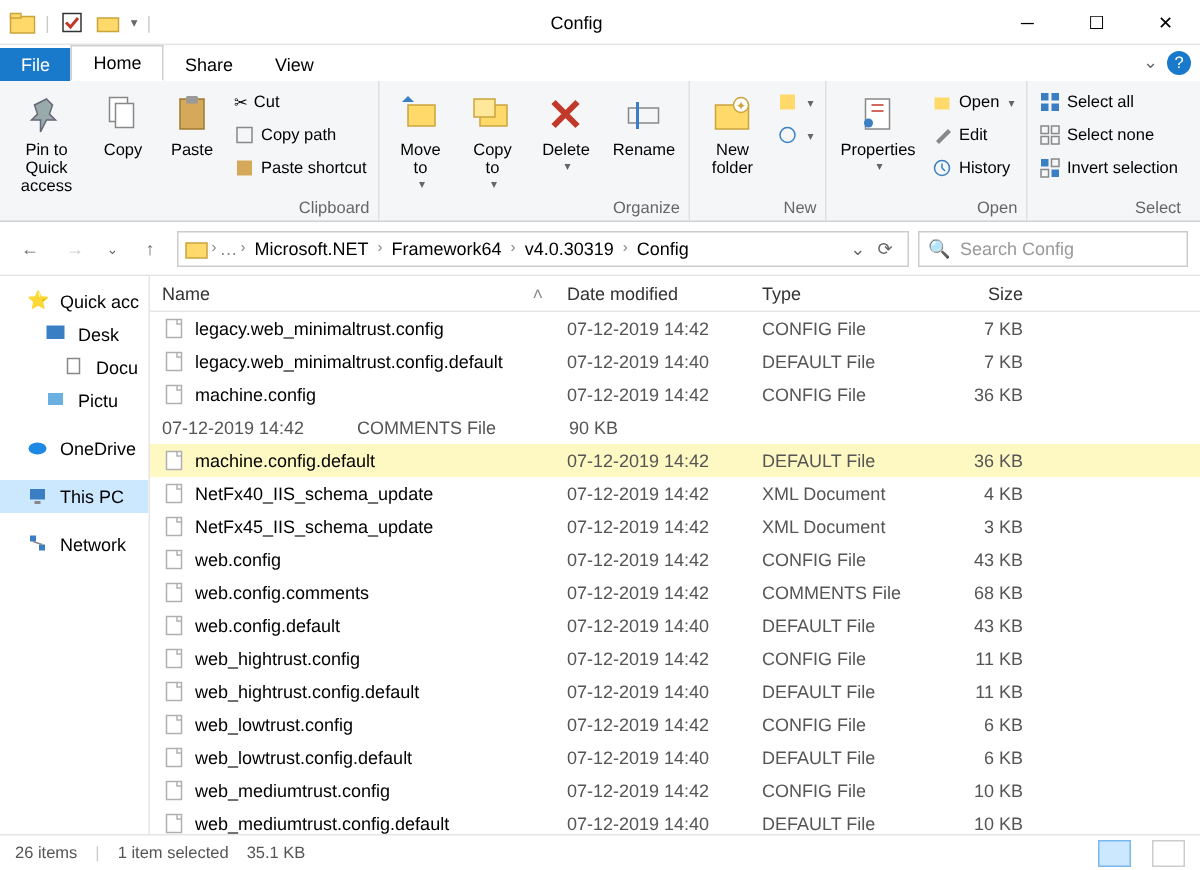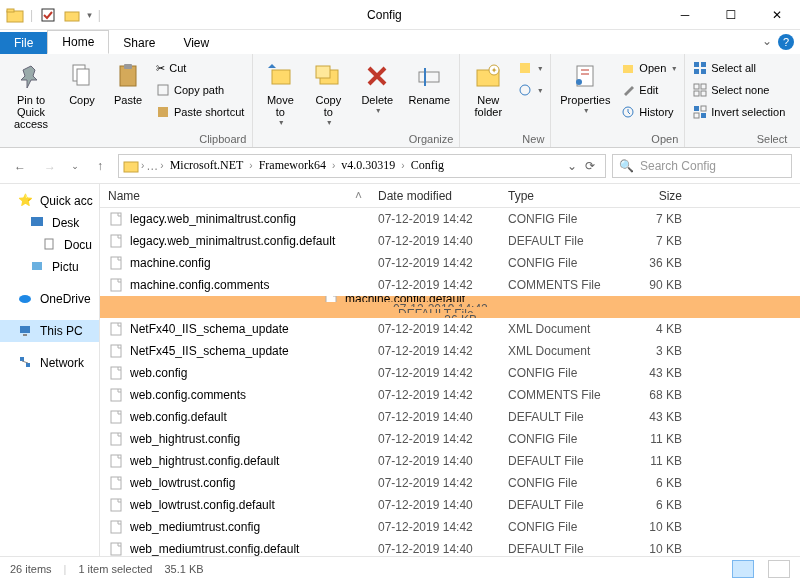--- a/index.html
+++ b/index.html
@@ -21,39 +21,39 @@
 .rgroup-body { display: flex; align-items: flex-start; gap: 6px; }
 .rgroup-label { text-align: right; font-size: 11px; color: #666; padding-top: 2px; }
 .rbtn-lg { display: flex; flex-direction: column; align-items: center; justify-content: flex-start; width: 50px; cursor: pointer; padding-top: 2px; }
 .rbtn-lg .icon { width: 32px; height: 32px; display: flex; align-items: center; justify-content: center; }
 .rbtn-lg .lbl { font-size: 11px; text-align: center; line-height: 1.1; margin-top: 2px; }
 .rbtn-sm { display: flex; align-items: center; gap: 4px; font-size: 11px; cursor: pointer; height: 20px; padding: 0 2px; }
 .vstack { display: flex; flex-direction: column; gap: 2px; }
 .nav-row { height: 36px; display: flex; align-items: center; padding: 0 8px; gap: 6px; border-bottom: 1px solid #e5e5e5; }
 .nav-arrow { width: 24px; height: 24px; display: flex; align-items: center; justify-content: center; color: #666; cursor: pointer; }
 .addr-bar { flex: 1; height: 24px; border: 1px solid #ccc; display: flex; align-items: center; padding: 0 4px; gap: 2px; font-size: 12px; }
-.crumb { padding: 0 4px; cursor: pointer; font-family: Liberation Serif, serif; }
+.crumb { padding: 0 4px; cursor: pointer; }
 .crumb-sep { color: #888; font-size: 10px; }
 .search-box { width: 180px; height: 24px; border: 1px solid #ccc; display: flex; align-items: center; padding: 0 6px; color: #999; gap: 6px; }
 .content { display: flex; height: 372px; }
 .side-nav { width: 100px; border-right: 1px solid #e5e5e5; overflow: hidden; padding-top: 6px; }
 .nav-item { display: flex; align-items: center; gap: 6px; padding: 3px 4px 3px 18px; font-size: 12px; cursor: pointer; white-space: nowrap; }
 .nav-item.sel { background: #cce8ff; }
 .nav-sep { height: 10px; }
 .nav-icon { width: 16px; height: 16px; flex-shrink: 0; }
 .file-area { flex: 1; overflow: hidden; }
 .col-header { display: flex; height: 24px; align-items: center; border-bottom: 1px solid #e5e5e5; font-size: 12px; color: #333; }
 .col-header > div { padding: 0 8px; }
 .c-name { width: 270px; display: flex; align-items: center; gap: 4px; }
 .c-date { width: 130px; }
 .c-type { width: 120px; }
 .c-size { width: 70px; text-align: right; }
 .file-rows { overflow-y: auto; height: 348px; }
 .frow { display: flex; height: 22px; align-items: center; font-size: 12px; cursor: pointer; }
-.frow.sel { background: #fdba74; flex-direction: column; }
+.frow.sel { background: #fef9c3; }
 .frow > div { padding: 0 8px; white-space: nowrap; overflow: hidden; }
 .file-icon { width: 16px; height: 16px; flex-shrink: 0; margin-right: 6px; }
 .f-name { width: 270px; display: flex; align-items: center; }
 .f-date { width: 130px; color: #555; }
 .f-type { width: 120px; color: #555; }
 .f-size { width: 70px; text-align: right; color: #555; }
 .statusbar { position: absolute; bottom: 0; left: 0; right: 0; height: 24px; border-top: 1px solid #e5e5e5; display: flex; align-items: center; padding: 0 10px; font-size: 11px; color: #555; gap: 12px; background: #fff; }
 .statusbar .spacer { flex: 1; }
 .view-toggle { width: 22px; height: 18px; border: 1px solid #ccc; margin-left: 2px; }
 .view-toggle.active { background: #cce8ff; border-color: #7ab7ef; }
@@ -469,29 +469,20 @@
                 <path d="M10 2 L10 5 L13 5" fill="none" stroke="#b0b0b0"></path>
               </svg>
             </span>
             <span>machine.config</span>
           </div>
           <div class="f-date">07-12-2019 14:42</div>
           <div class="f-type">CONFIG File</div>
           <div class="f-size">36 KB</div>
         </div>
         <div class="frow">
-          <div class="f-name">
-            <span class="file-icon">
-              <svg width="16" height="16">
-                <rect x="3" y="2" width="10" height="12" fill="#fff" stroke="#b0b0b0"></rect>
-                <path d="M10 2 L10 5 L13 5" fill="none" stroke="#b0b0b0"></path>
-              </svg>
-            </span>
-            <span>machine.config.comments</span>
-          </div>
           <div class="f-date">07-12-2019 14:42</div>
           <div class="f-type">COMMENTS File</div>
           <div class="f-size">90 KB</div>
         </div>
         <div class="frow sel">
           <div class="f-name">
             <span class="file-icon">
               <svg width="16" height="16">
                 <rect x="3" y="2" width="10" height="12" fill="#fff" stroke="#b0b0b0"></rect>
                 <path d="M10 2 L10 5 L13 5" fill="none" stroke="#b0b0b0"></path>

